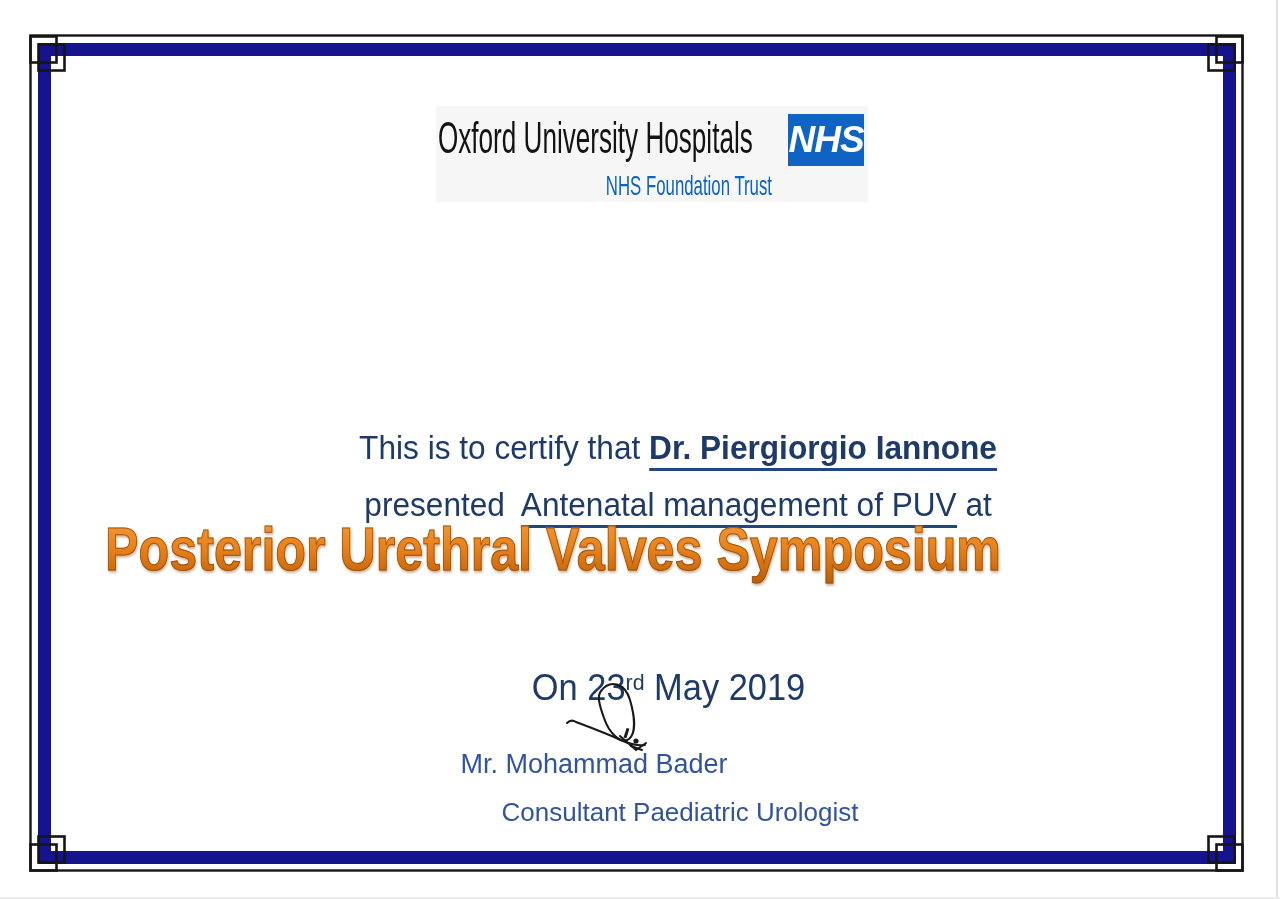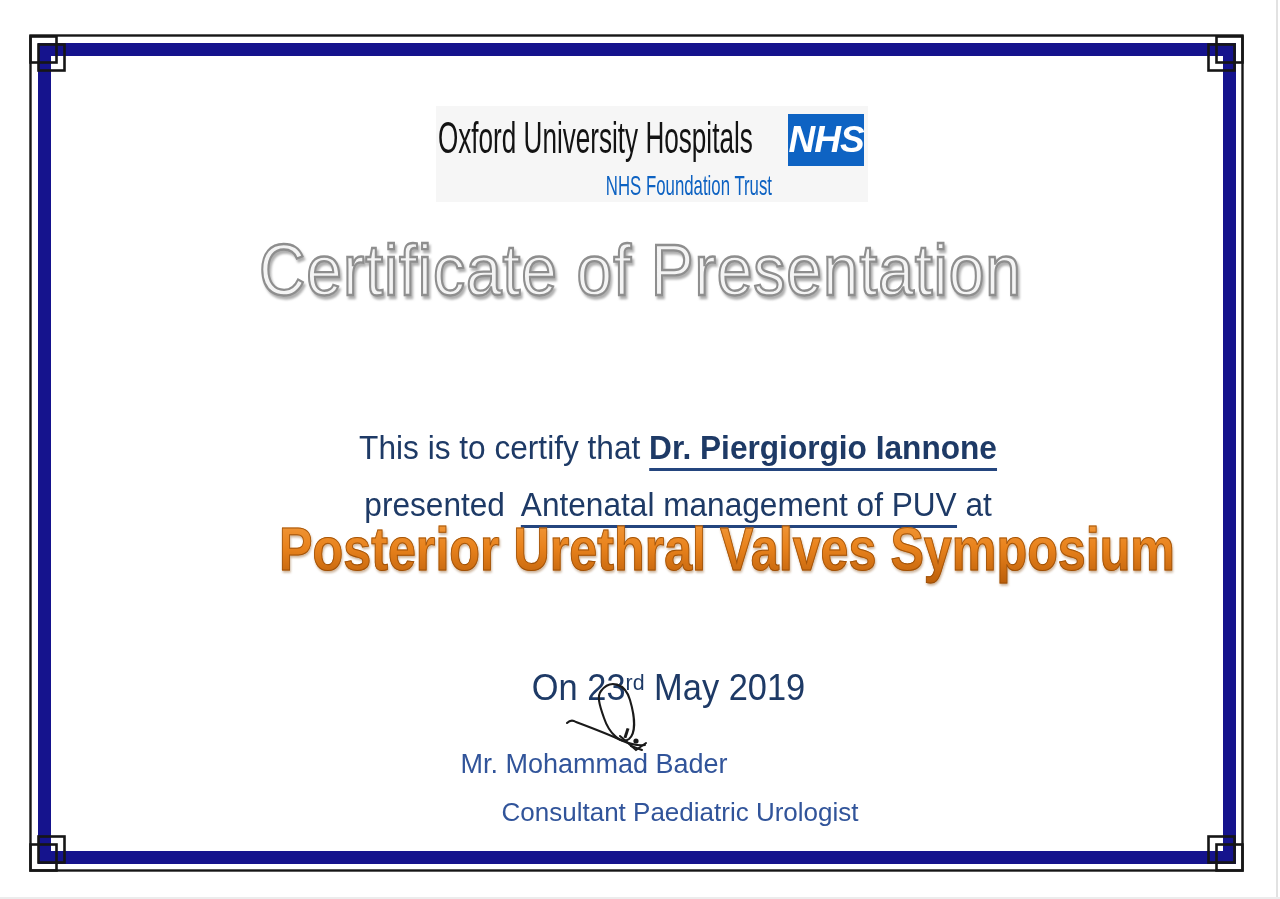--- a/index.html
+++ b/index.html
@@ -45,21 +45,21 @@
 
   
   .line{position:absolute;left:12px;width:1280px;text-align:center;color:#1e3a66;}
   .line-inner{display:inline-block;white-space:pre;transform:scaleX(0.93);transform-origin:center;}
   .l1{top:378px;font-size:34px;line-height:46px;}
   .l2{top:435px;font-size:34px;line-height:46px;}
   .bold{font-weight:bold;}
   .u{border-bottom:3.5px solid #24457e;padding-bottom:2px;}
 
   
-  .event{position:absolute;left:0;top:512px;width:1280px;text-align:right;line-height:74px;}
+  .event{position:absolute;left:0;top:512px;width:1280px;text-align:left;line-height:74px;}
   .event-txt{
     display:inline-block;font-size:62px;font-weight:bold;white-space:nowrap;
     color:#e07812;
     transform:scaleX(0.81);transform-origin:center;
     -webkit-text-stroke:1px rgba(150,75,5,0.85);
     filter:drop-shadow(1.5px 2.5px 1px rgba(130,70,10,0.4));
   }
   @supports ((-webkit-background-clip:text) or (background-clip:text)){
     .event-txt{
       background:linear-gradient(180deg,#f5a044 0%,#e8821c 48%,#b85c08 100%);
@@ -107,23 +107,20 @@
   </svg>
 
   <div class="logo">
     <span class="org">Oxford University Hospitals</span>
     <span class="nhs-box">
       <span class="nhs-txt">NHS</span>
     </span>
     <span class="trust">NHS Foundation Trust</span>
   </div>
 
-  <div class="title-row">
-    <span class="title-txt">Certificate of Presentation</span>
-  </div>
 
   <div class="line l1">
     <span class="line-inner">
       <span>This is to certify that </span><span class="bold u">Dr. Piergiorgio Iannone</span>
     </span>
   </div>
 
   <div class="line l2">
     <span class="line-inner">
       <span>presented  </span><span class="u">Antenatal management of PUV</span><span> at</span>

